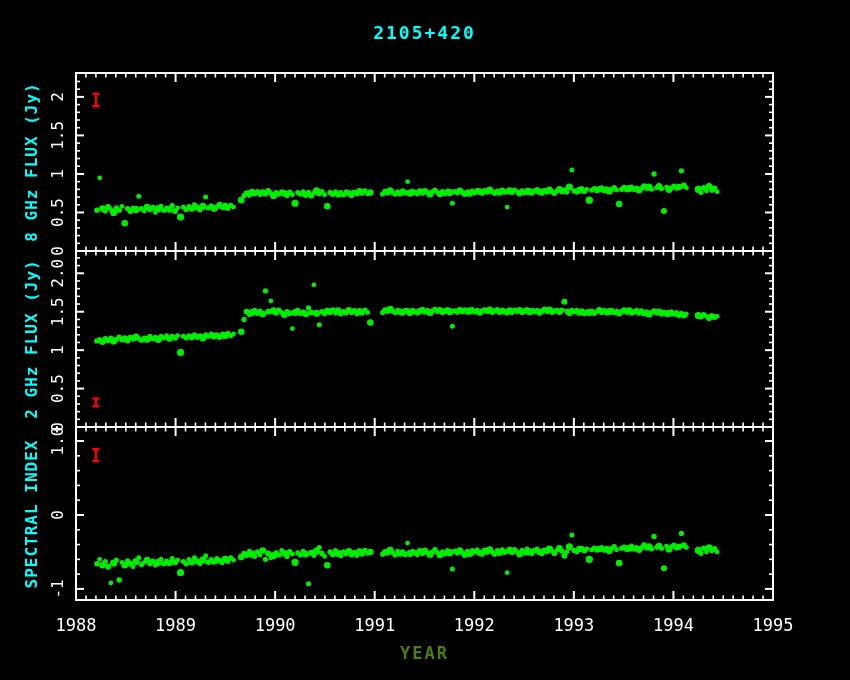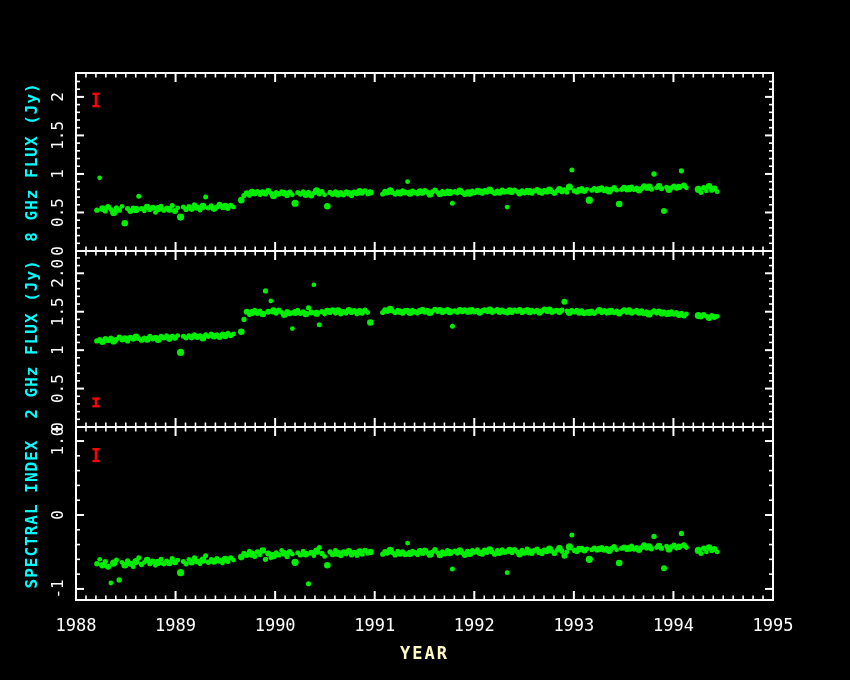--- a/index.html
+++ b/index.html
@@ -11,24 +11,25 @@
         transform:translate(-50%,-50%) rotate(-90deg);}
   .xlab{position:absolute;left:76px;width:697px;top:643px;text-align:center;
         font-size:17px;font-weight:bold;letter-spacing:2px;}
   svg{position:absolute;left:0;top:0;}
   svg text{font-family:"DejaVu Sans Mono","Liberation Mono",monospace;}
 </style>
 </head>
 <body>
 
 <div id="app">
+  <div class="title" style="color: rgb(0, 255, 255);">2105+420</div>
   <div class="ylab" id="ylab0" style="left: 31px; top: 162px; color: rgb(0, 255, 255);">8 GHz FLUX (Jy)</div>
   <div class="ylab" id="ylab1" style="left: 31px; top: 339px; color: rgb(0, 255, 255);">2 GHz FLUX (Jy)</div>
   <div class="ylab" id="ylab2" style="left: 31px; top: 513.5px; color: rgb(0, 255, 255);">SPECTRAL INDEX</div>
-  <div class="xlab" style="color: #fef9c3; text-align: center;">YEAR</div>
+  <div class="xlab" style="color: #4d7c0f; text-align: center;">YEAR</div>
   <svg id="plot" width="850" height="680">
       <rect x="76" y="73" width="697" height="527" fill="none" stroke="#ffffff" stroke-width="2"></rect>
       <line x1="76" y1="251" x2="773" y2="251" stroke="#ffffff" stroke-width="2"></line>
       <line x1="76" y1="427" x2="773" y2="427" stroke="#ffffff" stroke-width="2"></line>
       <line x1="76" y1="73" x2="76" y2="82" stroke="#ffffff" stroke-width="2"></line>
       <line x1="76" y1="251" x2="76" y2="260" stroke="#ffffff" stroke-width="2"></line>
       <line x1="76" y1="251" x2="76" y2="242" stroke="#ffffff" stroke-width="2"></line>
       <line x1="76" y1="427" x2="76" y2="436" stroke="#ffffff" stroke-width="2"></line>
       <line x1="76" y1="427" x2="76" y2="418" stroke="#ffffff" stroke-width="2"></line>
       <line x1="76" y1="600" x2="76" y2="591" stroke="#ffffff" stroke-width="2"></line>

